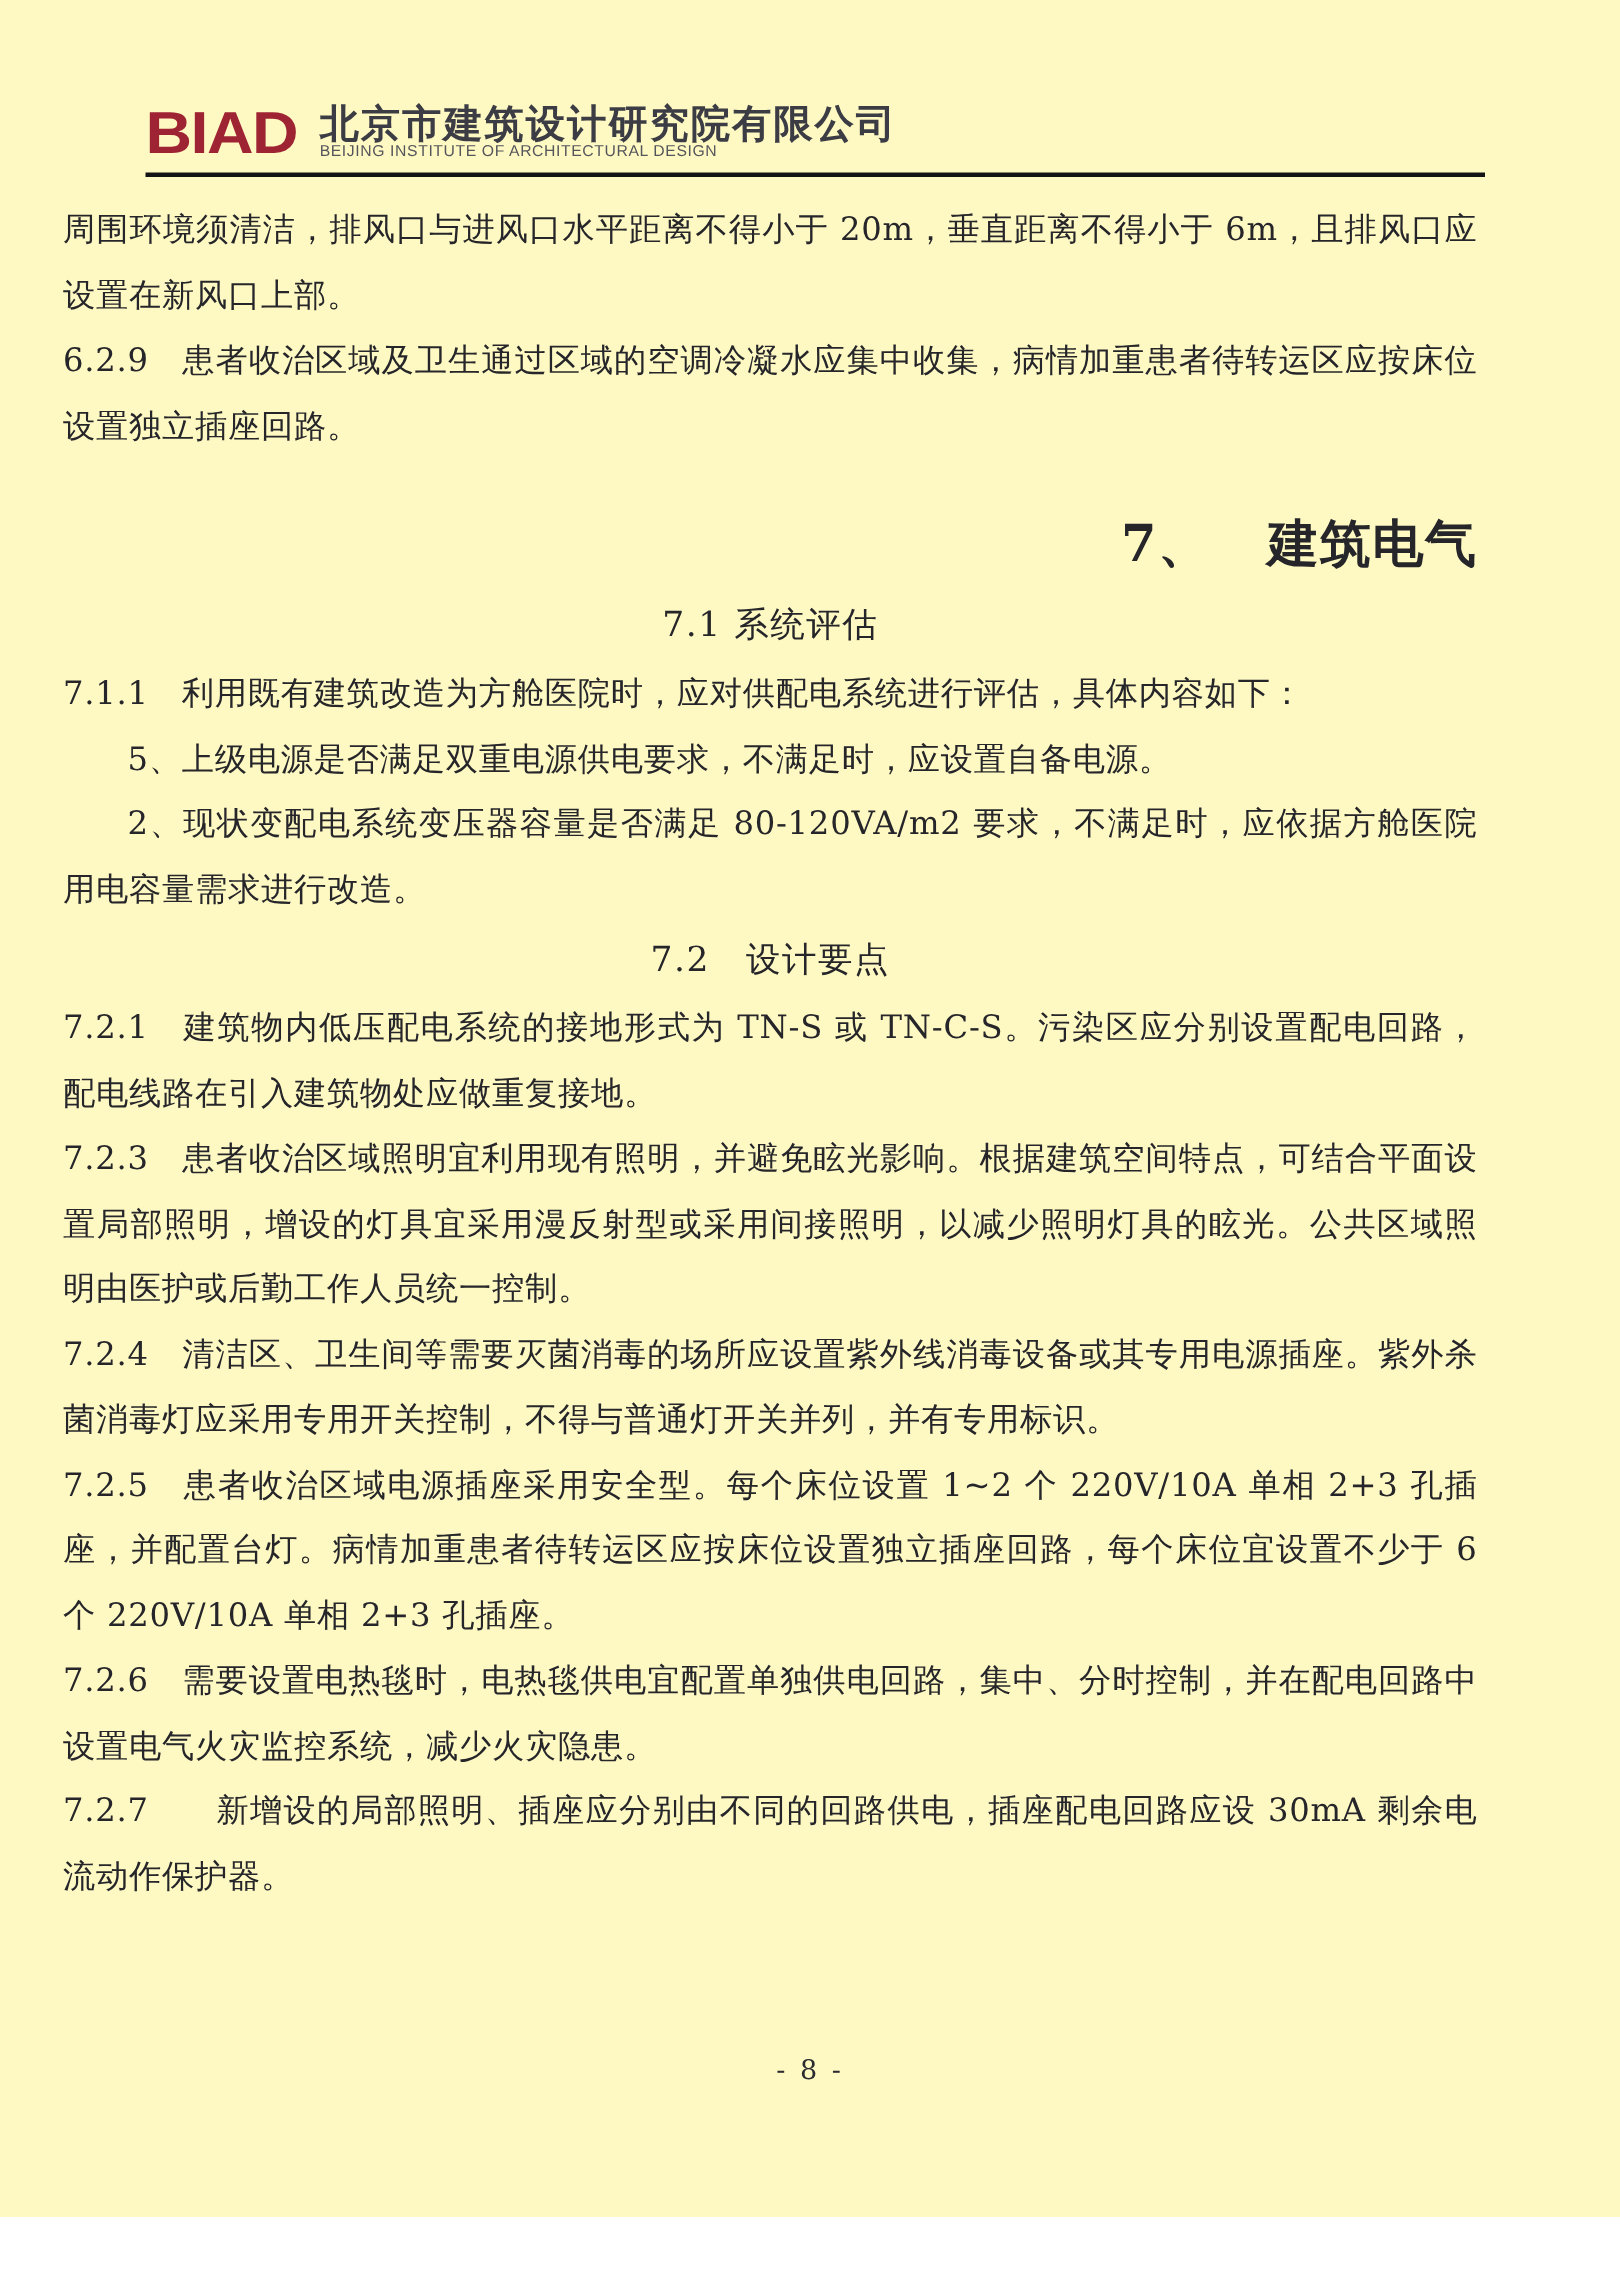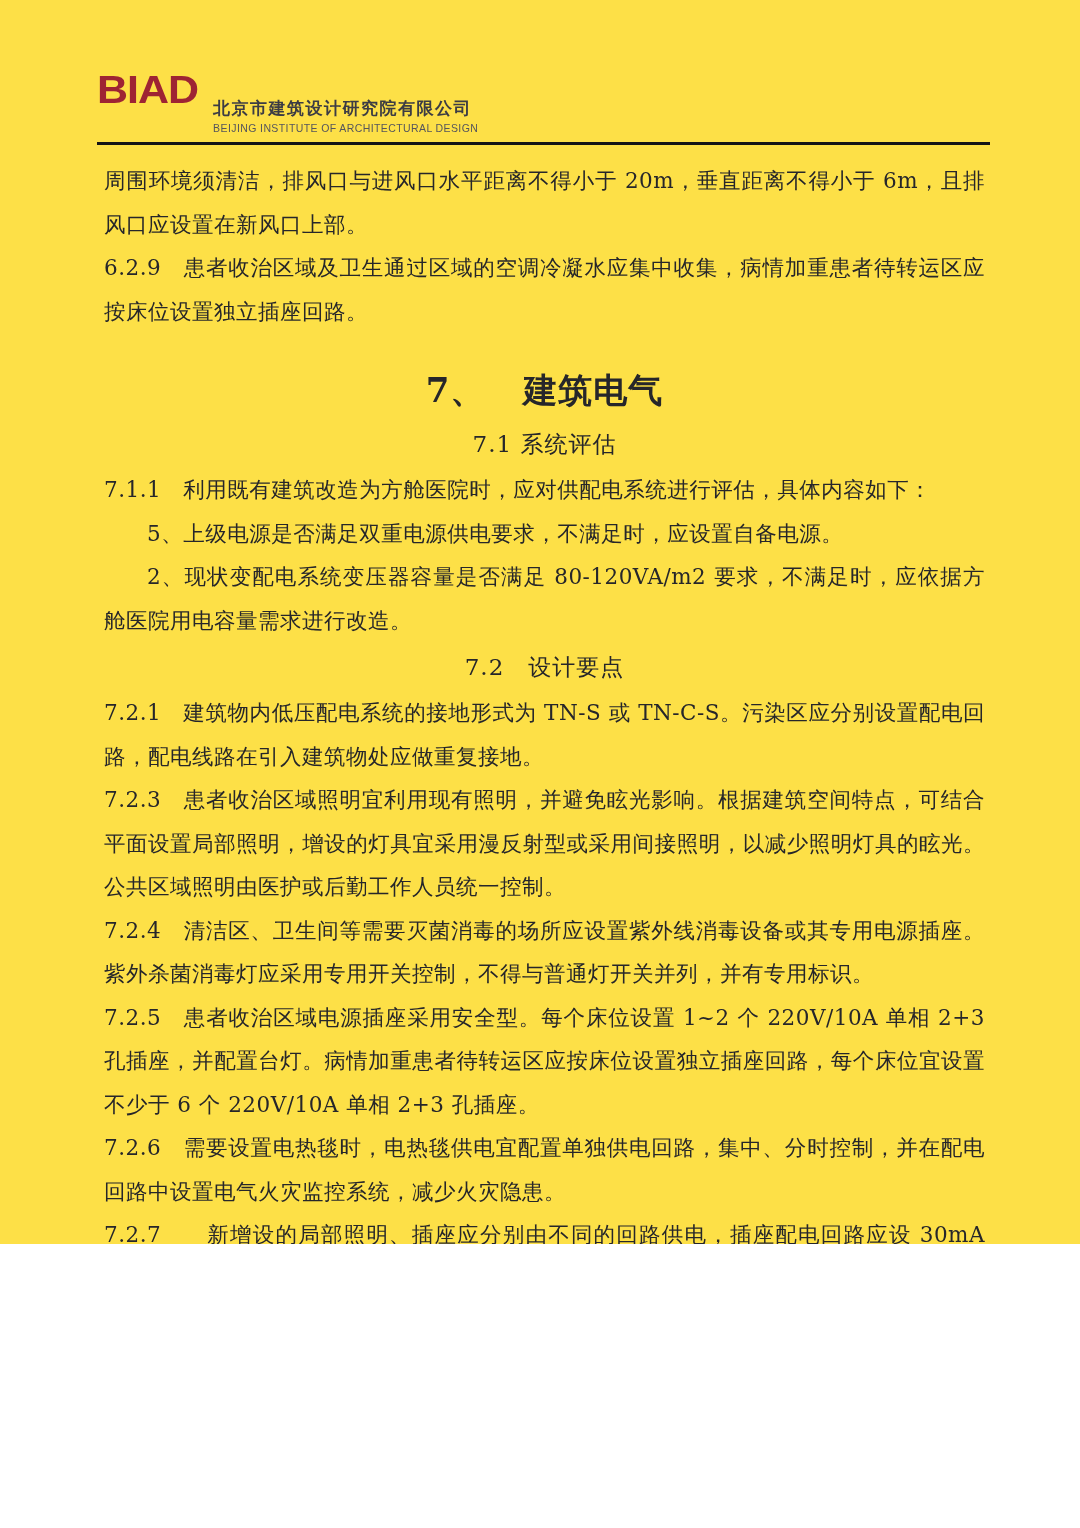--- a/index.html
+++ b/index.html
@@ -1,72 +1,71 @@
 <!DOCTYPE html>
 <html><head>
 <meta charset="utf-8">
 <style>
   html, body { margin: 0; padding: 0; background: #ffffff; }
   .page {
     position: relative;
     width: 1080px;
-    height: 1244px;
-    background: #fde047;
+    height: 1478px;
+    background: #fef9c3;
     overflow: hidden;
     font-family: "DejaVu Serif", "Liberation Serif", serif;
     color: #26262a;
   }
   
   .header { padding: 70px 90px 0 97px; }
   .brand-row { display: flex; align-items: flex-start; }
   .logo {
     font-family: "Liberation Sans", sans-serif;
     font-weight: 900;
     font-size: 43px;
     line-height: 38px;
     letter-spacing: -1px;
     color: #9e2433;
     transform: scaleY(0.92);
   }
   .company { margin-left: 15px; font-family: "Liberation Sans", sans-serif; }
   .company-cn {
-    font-size: 17px;
+    font-size: 26px;
     font-weight: 700;
     color: #3c3c44;
     letter-spacing: 1.5px;
     line-height: 24px;
-    margin-top: 27px;
   }
   .company-en {
     font-size: 10.5px;
     font-weight: 400;
     color: #55555c;
     letter-spacing: 0.4px;
     line-height: 13px;
     margin-top: 1px;
   }
   .header-rule {
     margin-top: 7px;
     border: 0;
     border-top: 3px solid #141416;
     height: 0;
   }
   
-  .content { margin: 14px 95px 0 104px; }
+  .content { margin: 14px 95px 0 42px; }
   .p {
     margin: 0;
     font-size: 21.5px;
     line-height: 43.5px;
     text-align: justify;
     letter-spacing: 0.5px;
   }
   .p.indent { text-indent: 2em; }
   .chapter {
     margin: 30px 0 4px 0;
-    text-align: center;
+    text-align: right;
     font-size: 34px;
     font-weight: 700;
     line-height: 54px;
     letter-spacing: 1px;
   }
   .chapter .chapter-title-text { margin-left: 38px; }
   .section {
     margin: 2px 0 0 0;
     text-align: center;
     font-size: 23px;

